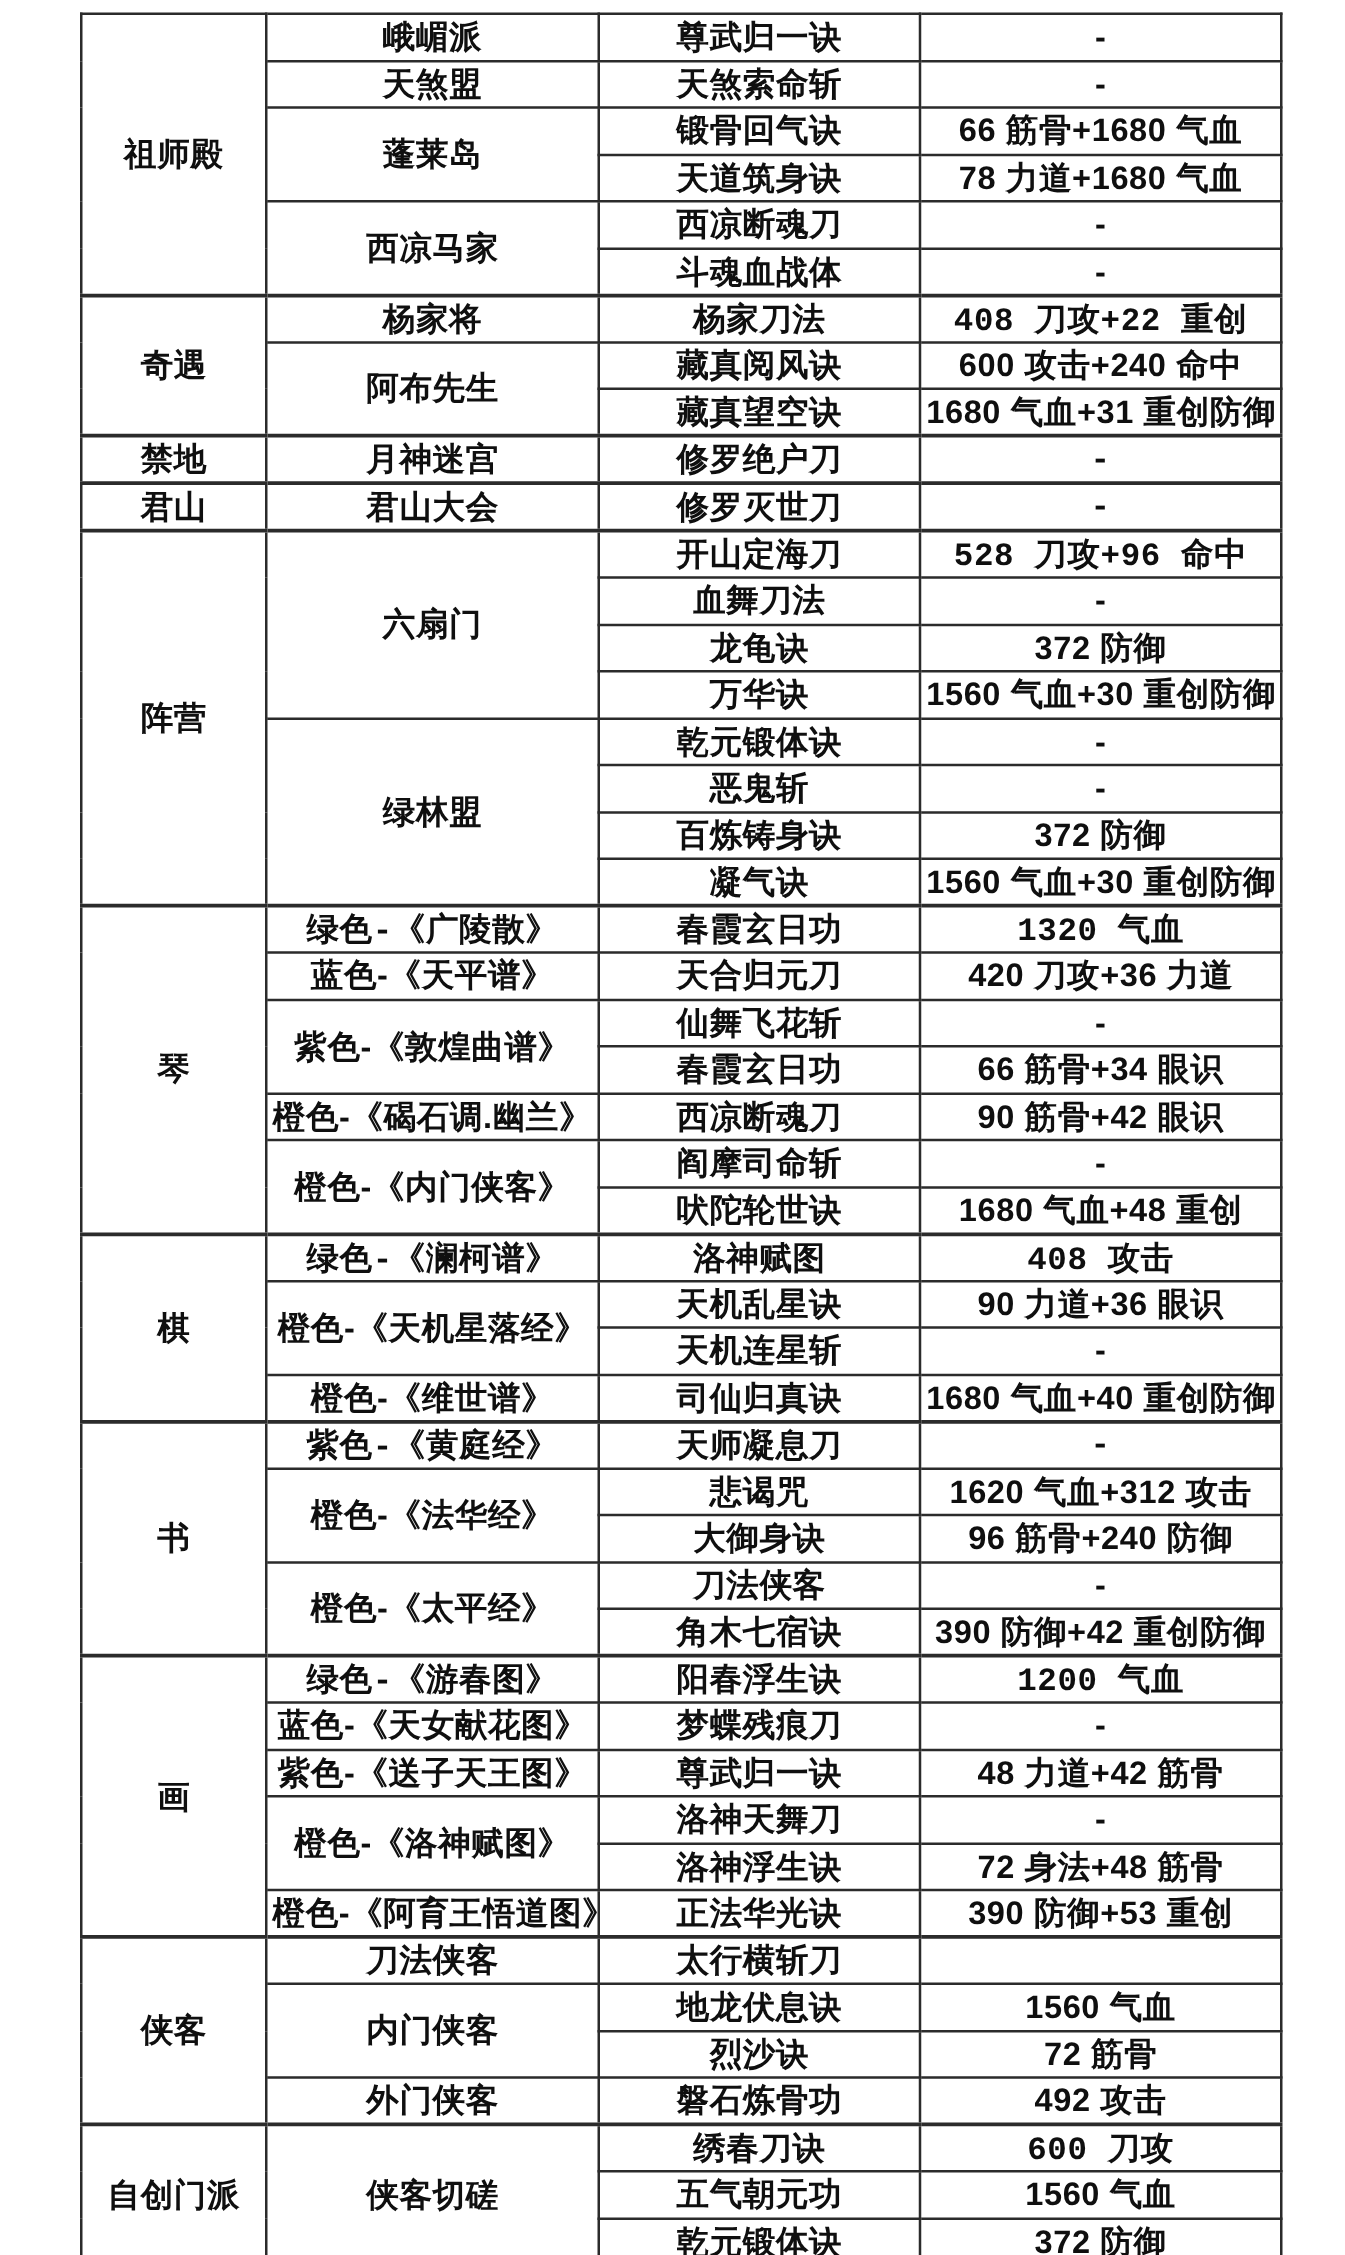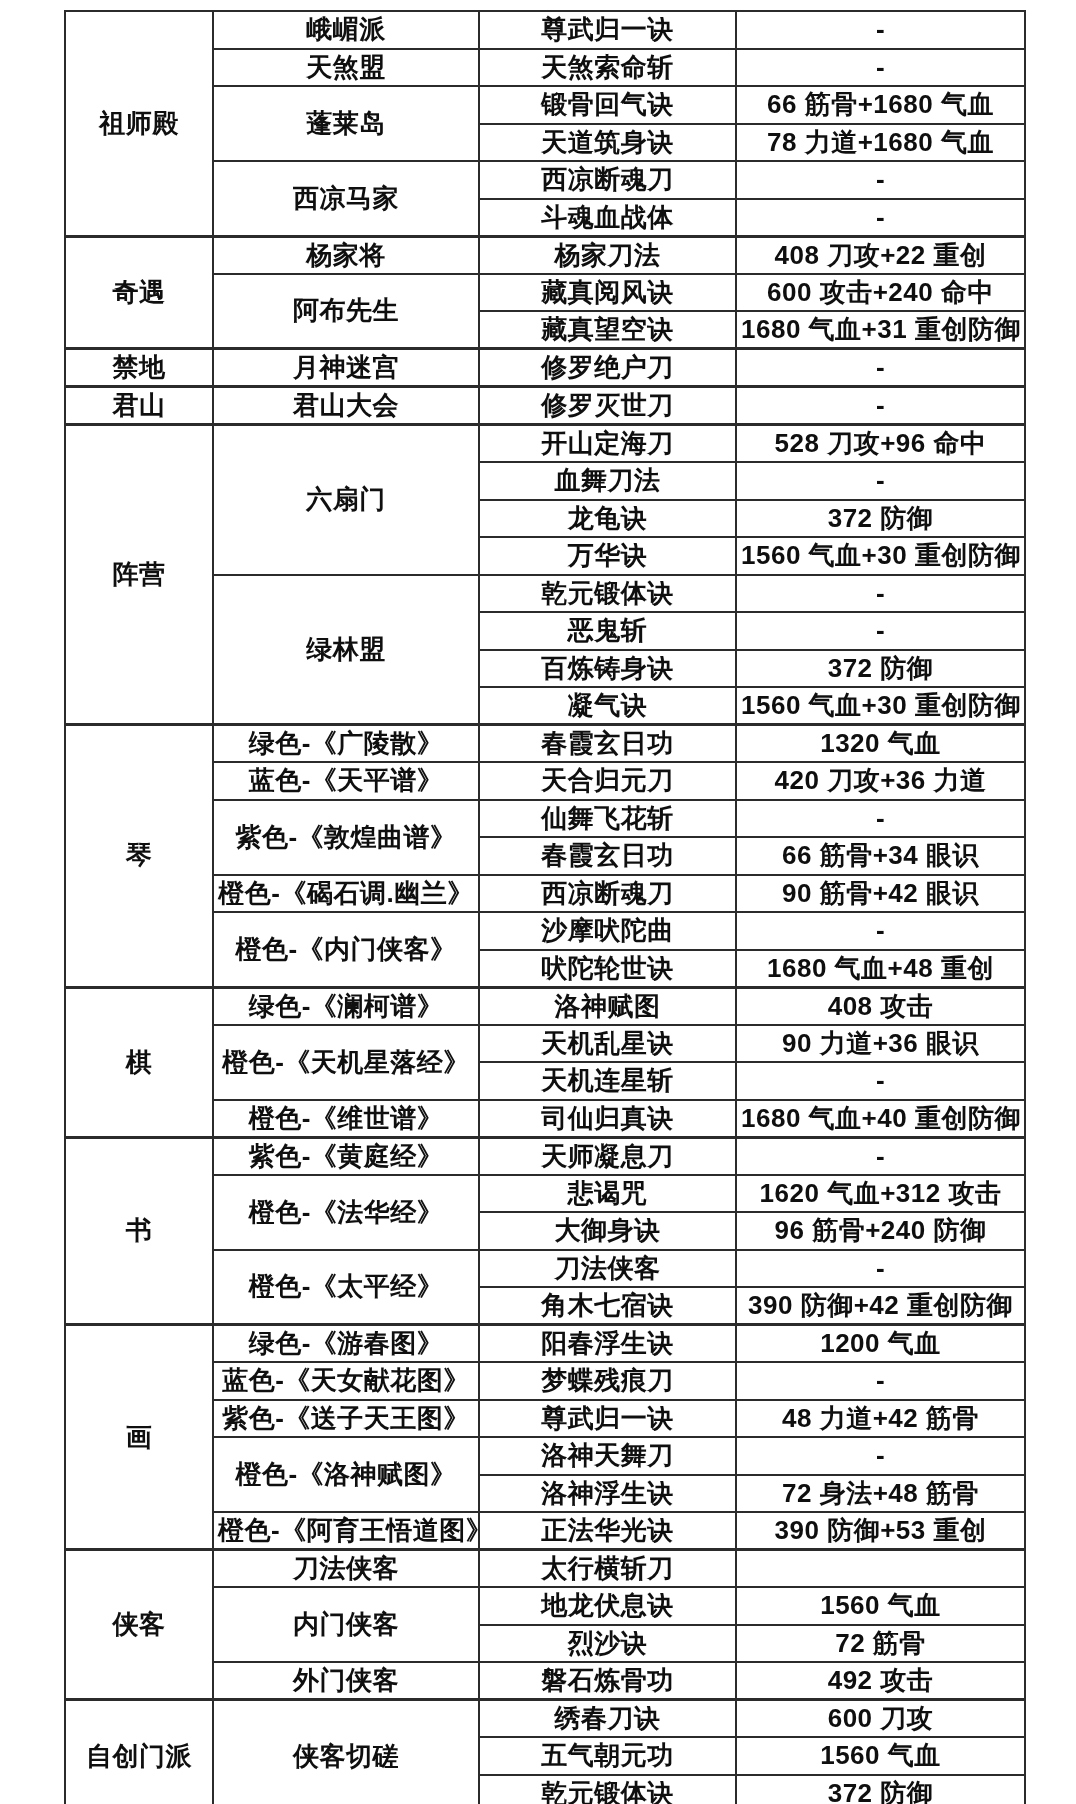--- a/index.html
+++ b/index.html
@@ -33,20 +33,21 @@
     padding: 0 4px;
     letter-spacing: 0.5px;
     white-space: nowrap;
     overflow: hidden;
   }
   table.skill-table tr {
     height: 37.5px;
   }
   tr.group-start td {
     border-top-width: 3px;
+    font-family: Liberation Mono, monospace;
   }
   col.c-cat  { width: 148px; }
   col.c-src  { width: 266px; }
   col.c-skill{ width: 257px; }
   col.c-stat { width: 289px; }
 </style>
 </head>
 <body>
 
 <div class="page">
@@ -169,21 +170,21 @@
           <td>春霞玄日功</td>
           <td>66 筋骨+34 眼识</td>
         </tr>
         <tr>
           <td rowspan="1">橙色-《碣石调.幽兰》</td>
           <td>西凉断魂刀</td>
           <td>90 筋骨+42 眼识</td>
         </tr>
         <tr>
           <td rowspan="2">橙色-《内门侠客》</td>
-          <td>沙摩吠陀曲</td>
+          <td>阎摩司命斩</td>
           <td>-</td>
         </tr>
         <tr>
           <td>吠陀轮世诀</td>
           <td>1680 气血+48 重创</td>
         </tr>
         <tr class="group-start">
           <td rowspan="4">棋</td>
           <td rowspan="1">绿色-《澜柯谱》</td>
           <td>洛神赋图</td>

